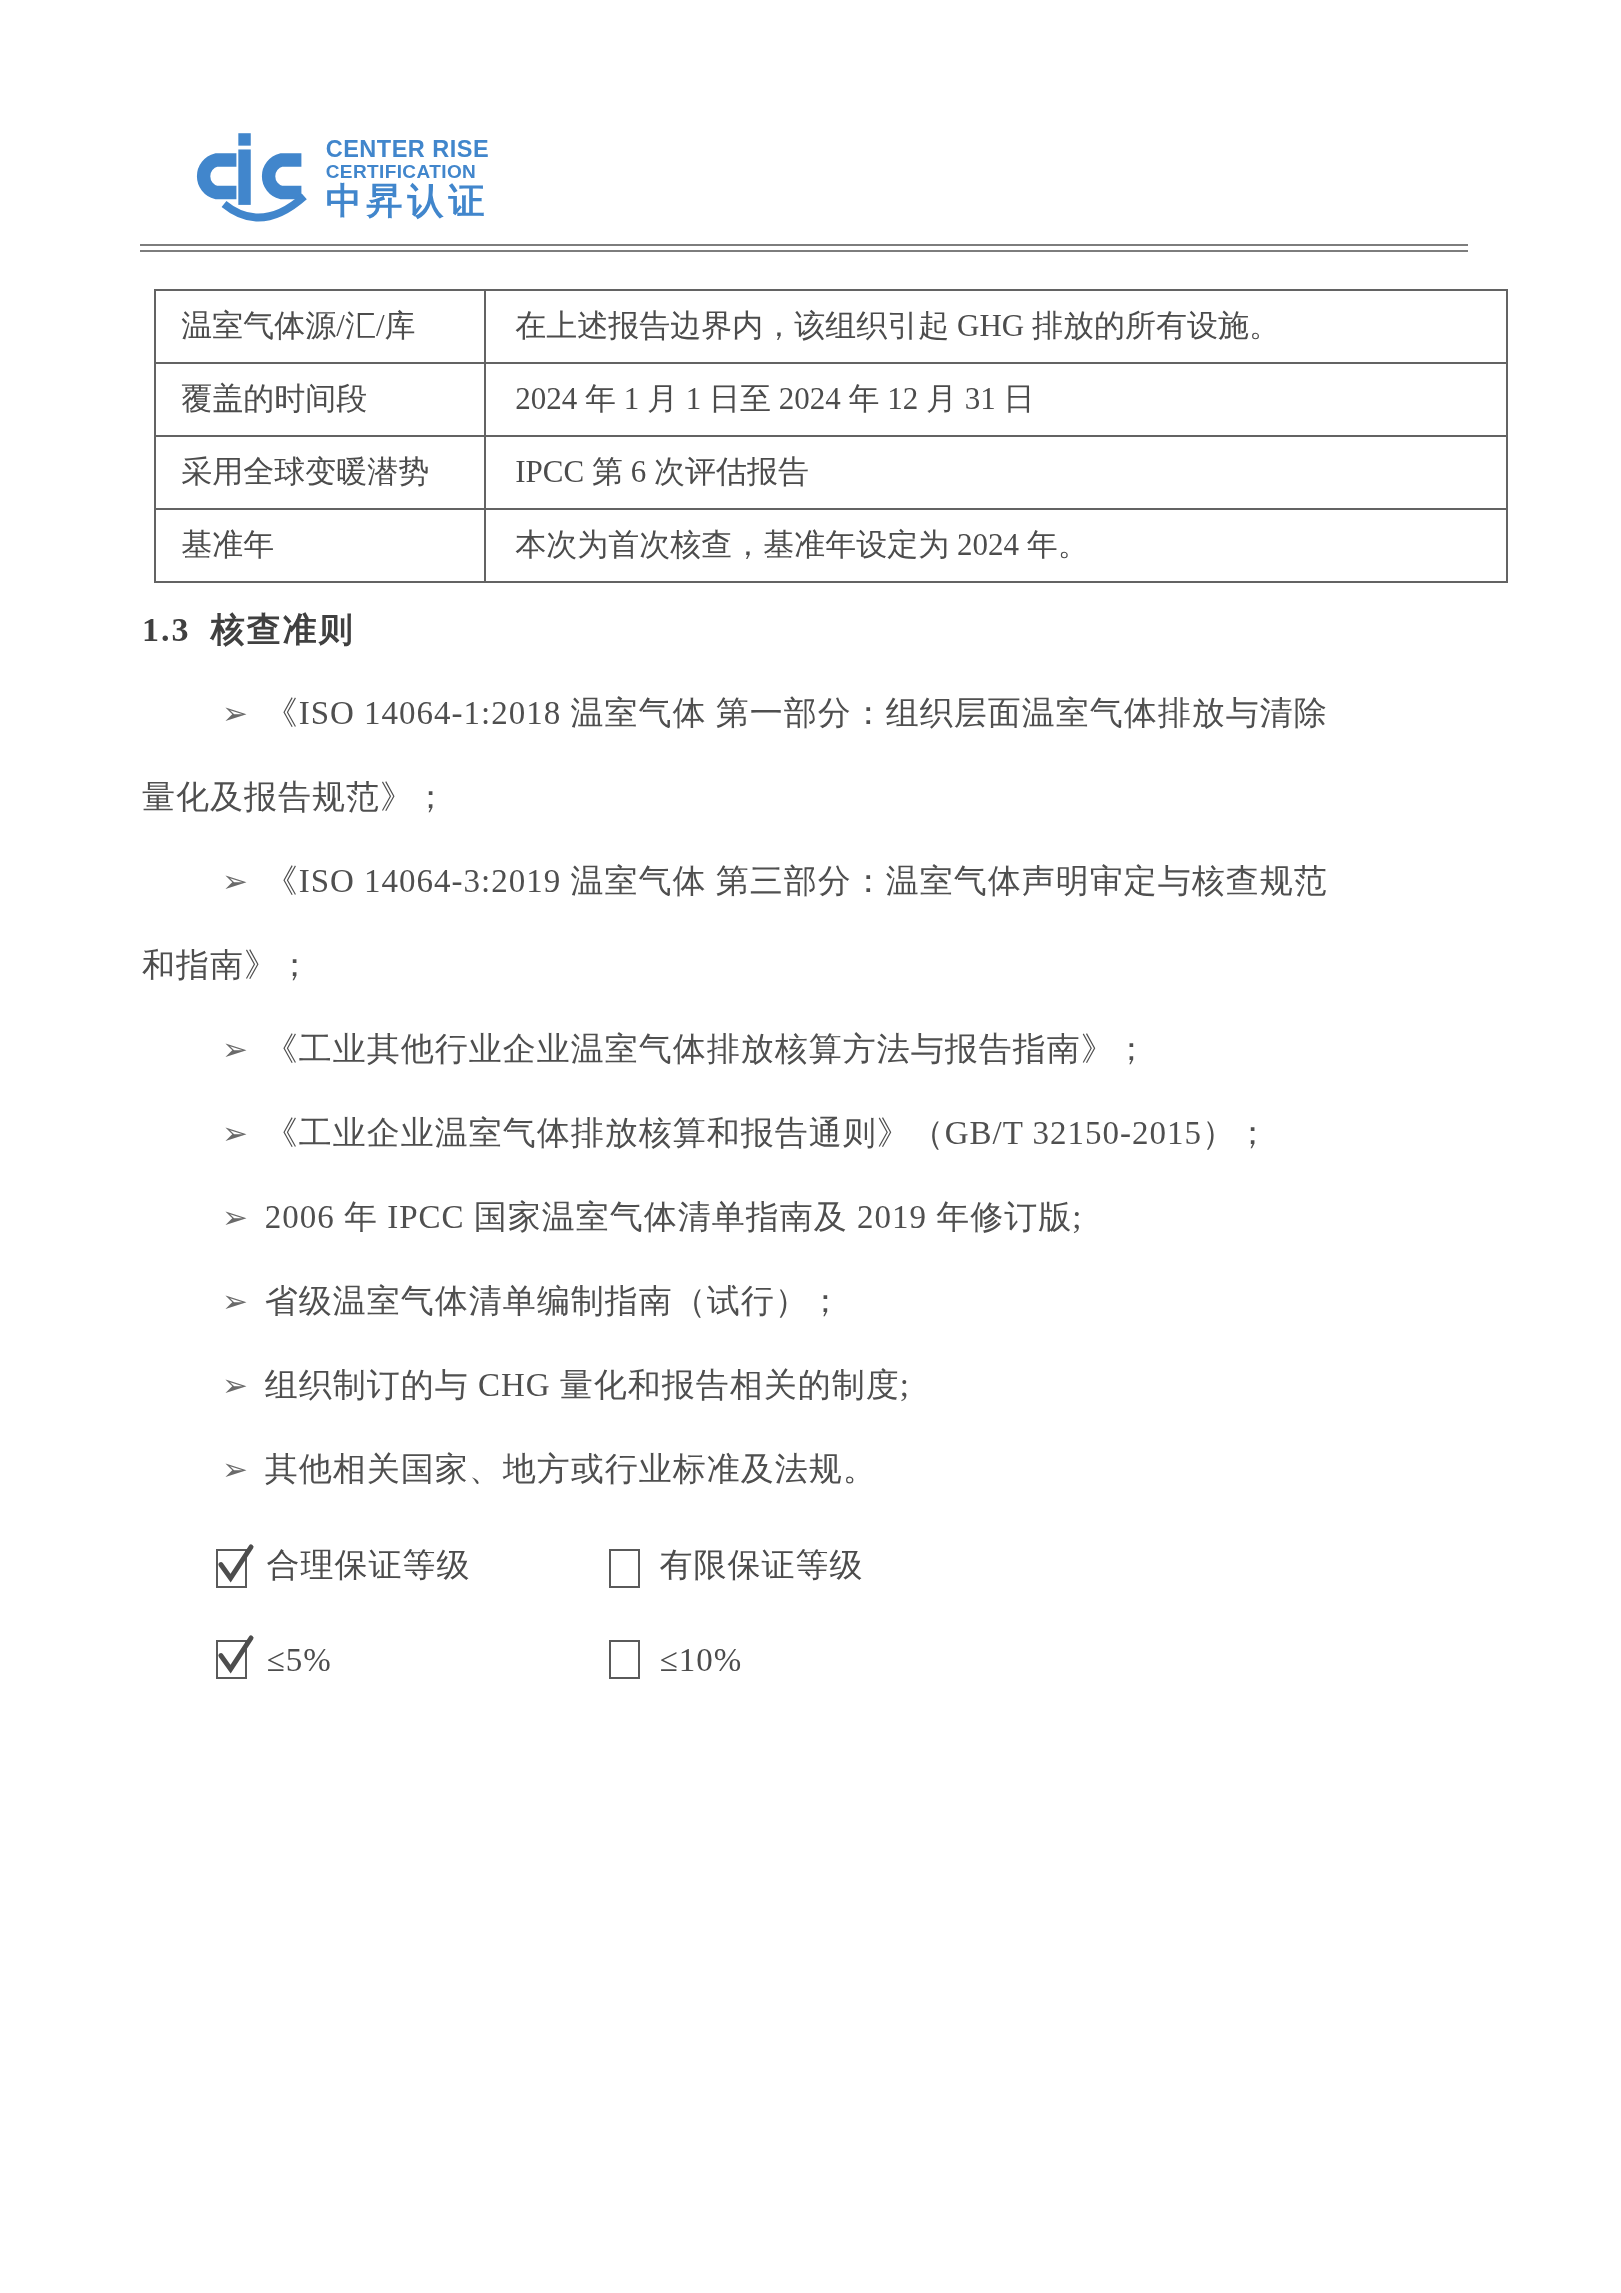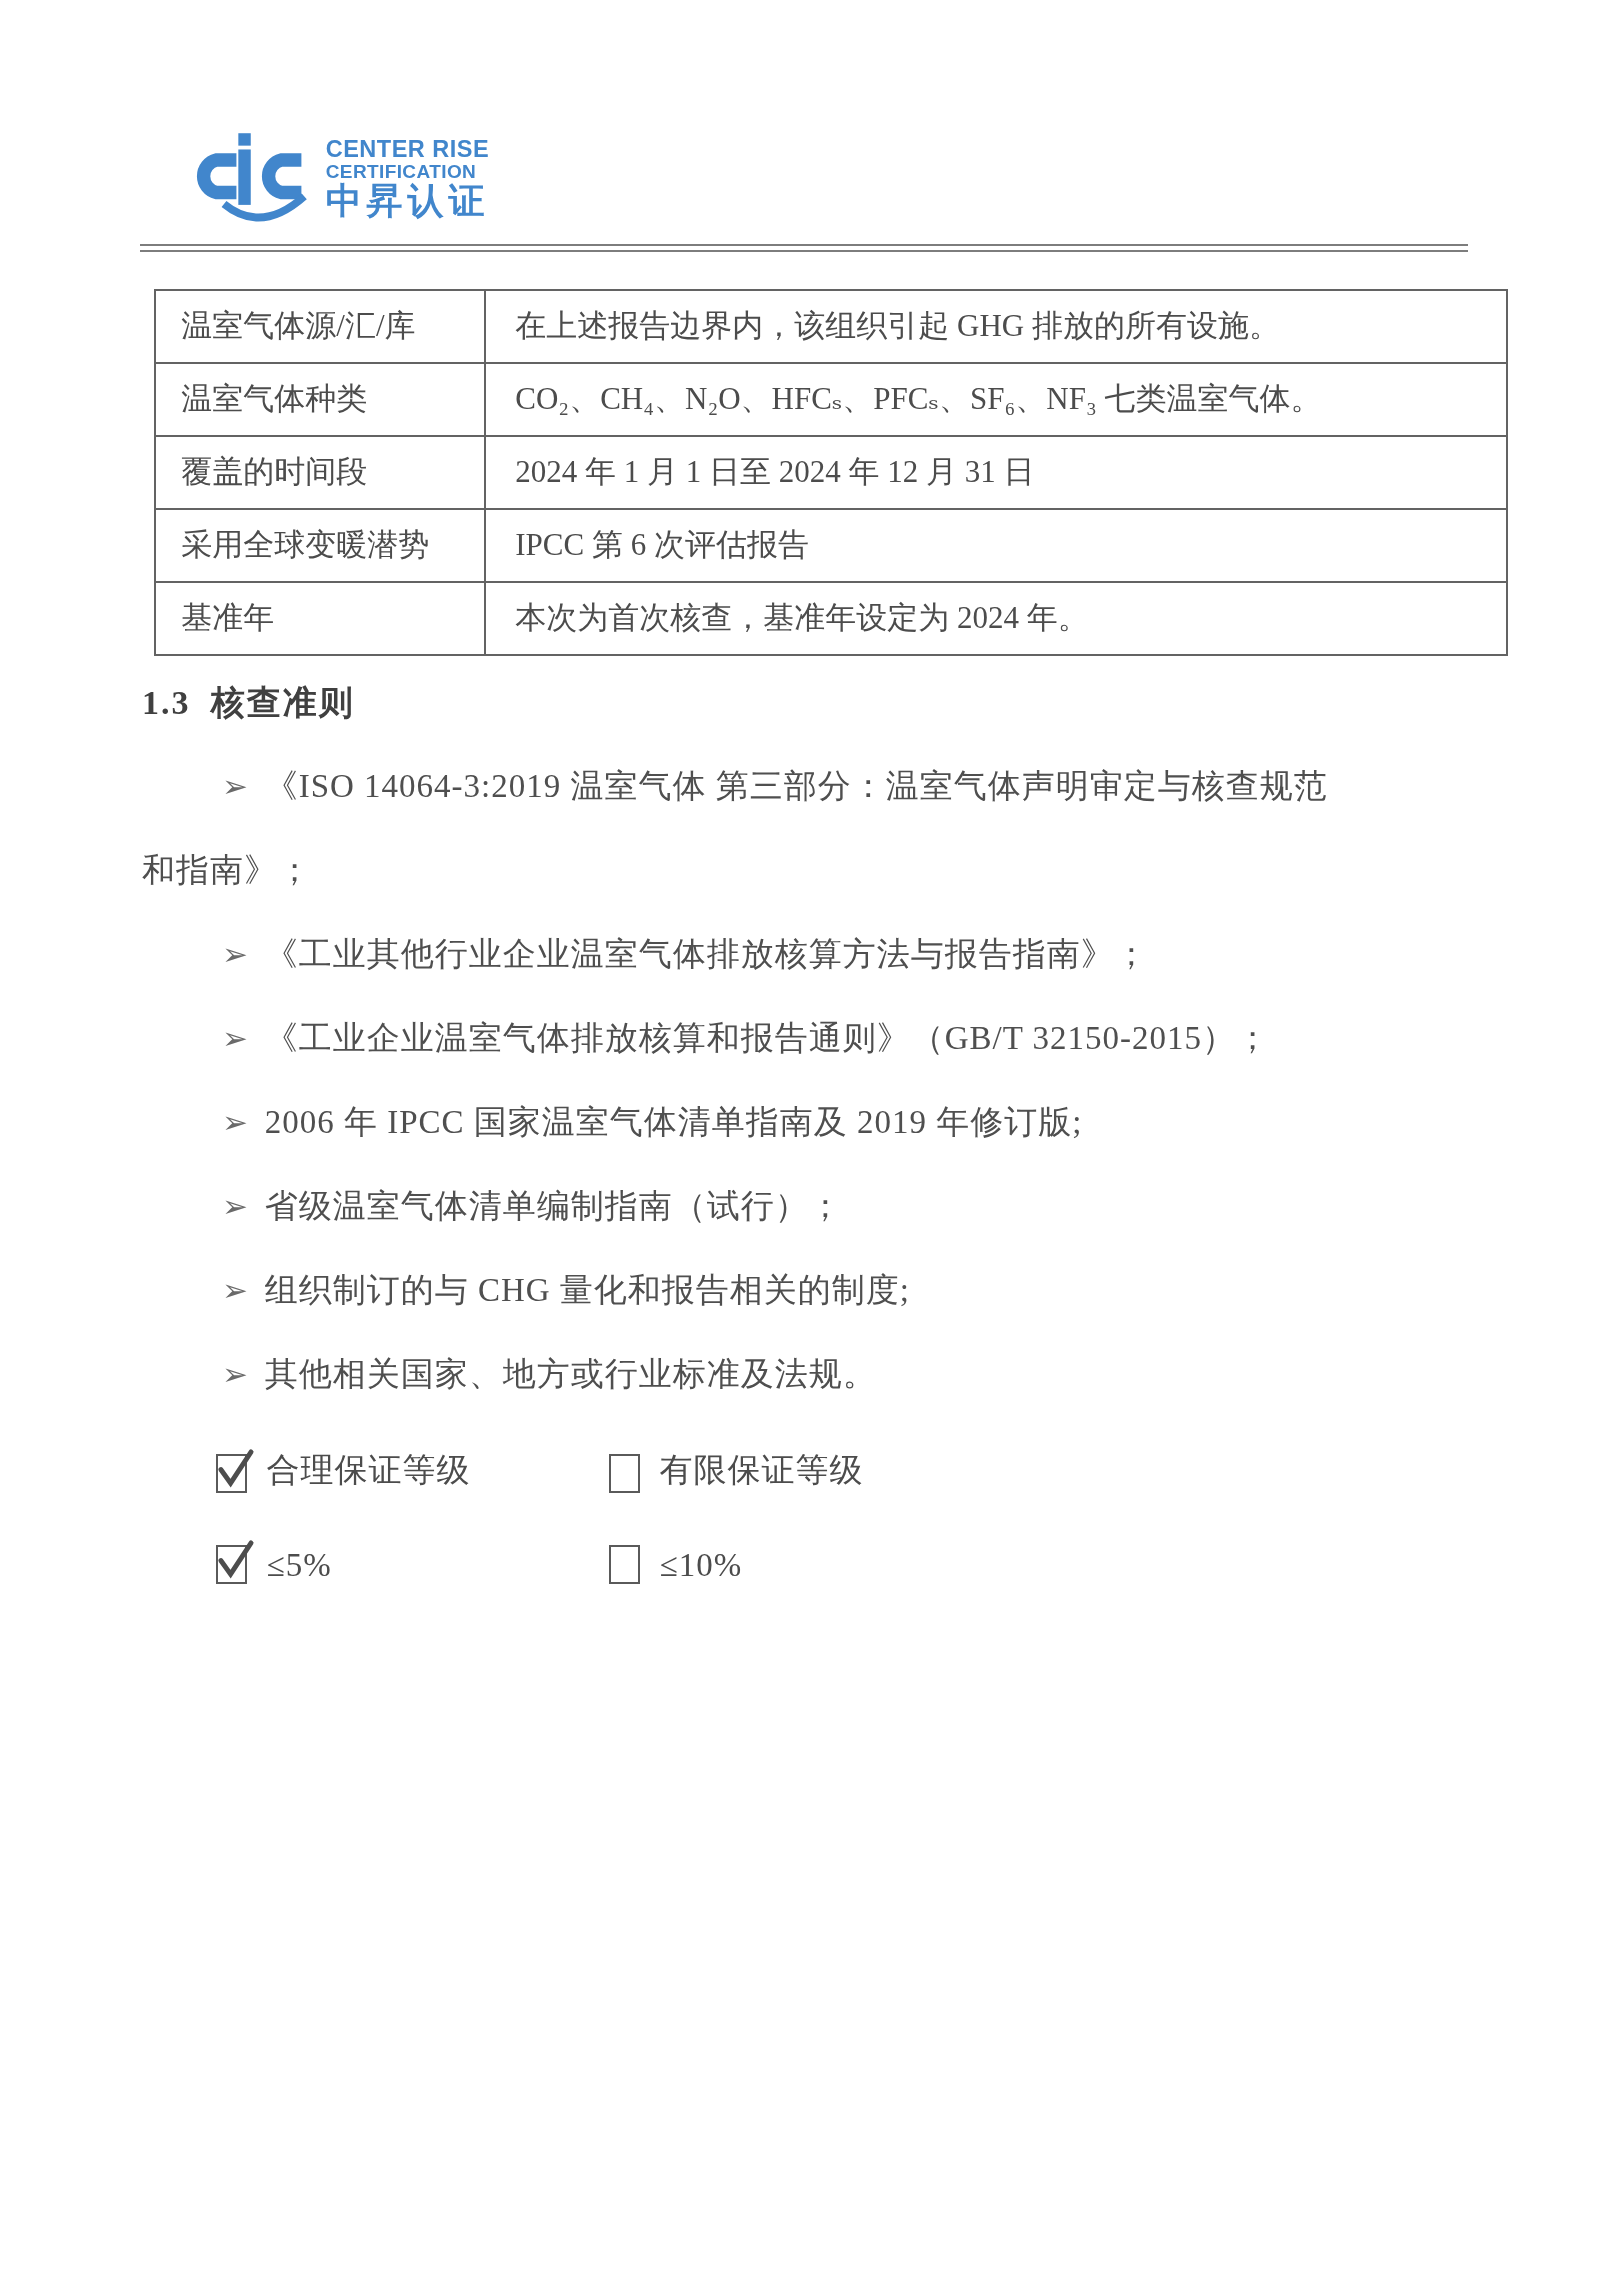--- a/index.html
+++ b/index.html
@@ -124,40 +124,37 @@
     </div>
     <div class="double-rule"></div>
 
     <table class="ghg">
       <tbody>
           <tr>
             <td class="label-cell">温室气体源/汇/库</td>
             <td class="value-cell">在上述报告边界内，该组织引起 GHG 排放的所有设施。</td>
           </tr>
           <tr>
-            <td class="label-cell">温室气体种类</td>
-            <td class="value-cell">CO₂、CH₄、N₂O、HFCₛ、PFCₛ、SF₆、NF₃ 七类温室气体。</td>
-          </tr>
-          <tr>
             <td class="label-cell">覆盖的时间段</td>
             <td class="value-cell">2024 年 1 月 1 日至 2024 年 12 月 31 日</td>
           </tr>
           <tr>
             <td class="label-cell">采用全球变暖潜势</td>
             <td class="value-cell">IPCC 第 6 次评估报告</td>
           </tr>
           <tr>
             <td class="label-cell">基准年</td>
             <td class="value-cell">本次为首次核查，基准年设定为 2024 年。</td>
           </tr>
         </tbody>
     </table>
 
     <h2 class="sec">1.3 核查准则</h2>
     <div class="bullets">
+        <p class="bullet"><span class="bullet-glyph">➢</span><span class="bullet-line">《ISO 14064-1:2018 温室气体 第一部分：组织层面温室气体排放与清除</span><br><span class="bullet-line">量化及报告规范》；</span></p>
         <p class="bullet"><span class="bullet-glyph">➢</span><span class="bullet-line">《ISO 14064-3:2019 温室气体 第三部分：温室气体声明审定与核查规范</span><br><span class="bullet-line">和指南》；</span></p>
         <p class="bullet"><span class="bullet-glyph">➢</span><span class="bullet-line">《工业其他行业企业温室气体排放核算方法与报告指南》；</span></p>
         <p class="bullet"><span class="bullet-glyph">➢</span><span class="bullet-line">《工业企业温室气体排放核算和报告通则》（GB/T 32150-2015）；</span></p>
         <p class="bullet"><span class="bullet-glyph">➢</span><span class="bullet-line">2006 年 IPCC 国家温室气体清单指南及 2019 年修订版;</span></p>
         <p class="bullet"><span class="bullet-glyph">➢</span><span class="bullet-line">省级温室气体清单编制指南（试行）；</span></p>
         <p class="bullet"><span class="bullet-glyph">➢</span><span class="bullet-line">组织制订的与 CHG 量化和报告相关的制度;</span></p>
         <p class="bullet"><span class="bullet-glyph">➢</span><span class="bullet-line">其他相关国家、地方或行业标准及法规。</span></p>
       </div>
 
     <div class="check-row">

